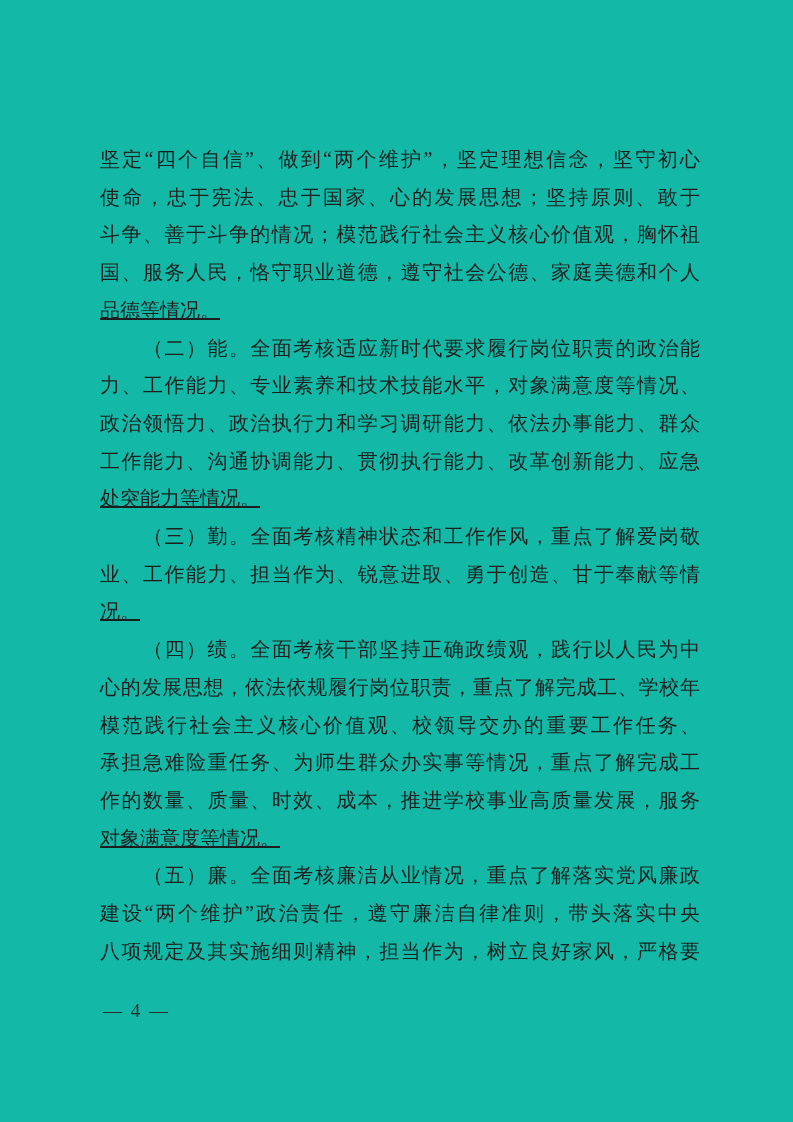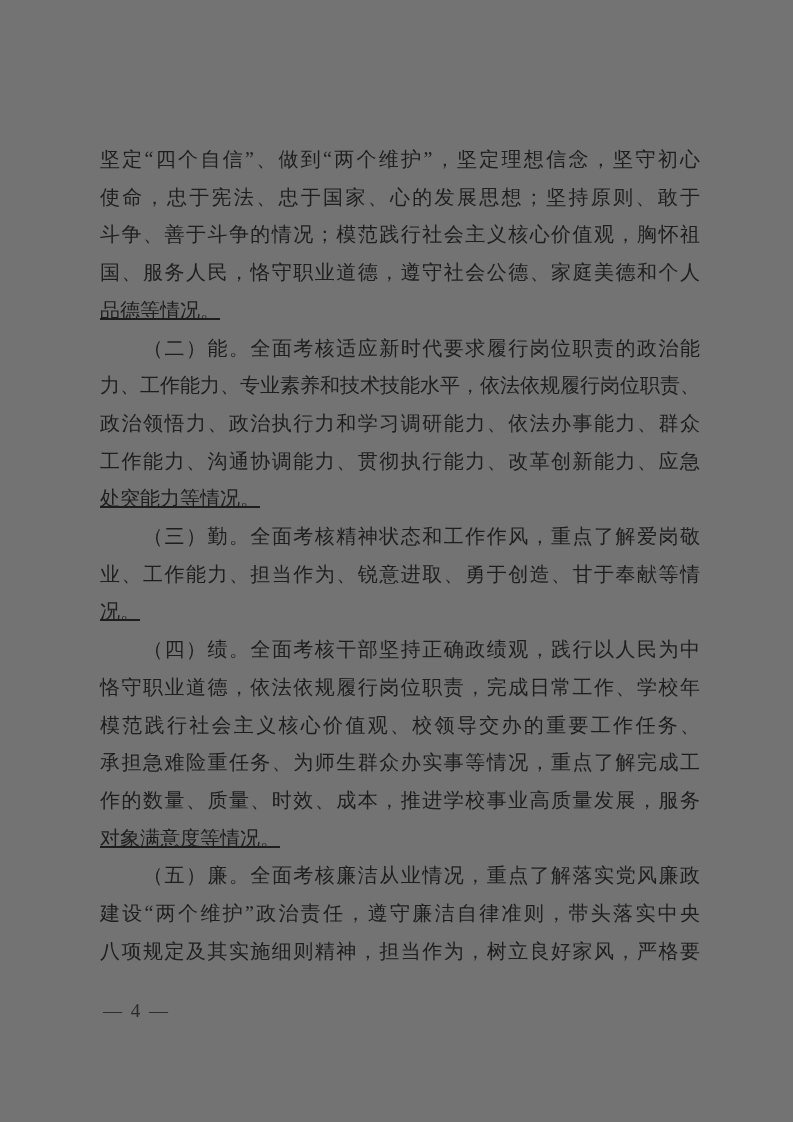--- a/index.html
+++ b/index.html
@@ -9,21 +9,21 @@
   }
   body {
     width: 793px;
     height: 1122px;
     font-family: "Liberation Serif", "DejaVu Serif", serif;
   }
   .page {
     position: relative;
     width: 793px;
     height: 1122px;
-    background: #737373;
+    background: #14b8a6;
     overflow: hidden;
     color: #1e1e1e;
   }
   .text-block {
     position: absolute;
     left: 100px;
     top: 141px;
     width: 600px;
     font-size: 20px;
     line-height: 37.7px;
@@ -64,33 +64,33 @@
   <div class="text-block" id="paragraphs-root">
       <div class="paragraph">
         <div class="text-line">坚定“四个自信”、做到“两个维护”，坚定理想信念，坚守初心</div>
         <div class="text-line">使命，忠于宪法、忠于国家、心的发展思想；坚持原则、敢于</div>
         <div class="text-line">斗争、善于斗争的情况；模范践行社会主义核心价值观，胸怀祖</div>
         <div class="text-line">国、服务人民，恪守职业道德，遵守社会公德、家庭美德和个人</div>
         <div class="text-line para-end">品德等情况。</div>
       </div>
       <div class="paragraph">
         <div class="text-line indent">（二）能。全面考核适应新时代要求履行岗位职责的政治能</div>
-        <div class="text-line">力、工作能力、专业素养和技术技能水平，依法依规履行岗位职责、</div>
+        <div class="text-line">力、工作能力、专业素养和技术技能水平，对象满意度等情况、</div>
         <div class="text-line">政治领悟力、政治执行力和学习调研能力、依法办事能力、群众</div>
         <div class="text-line">工作能力、沟通协调能力、贯彻执行能力、改革创新能力、应急</div>
         <div class="text-line para-end">处突能力等情况。</div>
       </div>
       <div class="paragraph">
         <div class="text-line indent">（三）勤。全面考核精神状态和工作作风，重点了解爱岗敬</div>
         <div class="text-line">业、工作能力、担当作为、锐意进取、勇于创造、甘于奉献等情</div>
         <div class="text-line para-end">况。</div>
       </div>
       <div class="paragraph">
         <div class="text-line indent">（四）绩。全面考核干部坚持正确政绩观，践行以人民为中</div>
-        <div class="text-line">恪守职业道德，依法依规履行岗位职责，完成日常工作、学校年</div>
+        <div class="text-line">心的发展思想，依法依规履行岗位职责，重点了解完成工、学校年</div>
         <div class="text-line">模范践行社会主义核心价值观、校领导交办的重要工作任务、</div>
         <div class="text-line">承担急难险重任务、为师生群众办实事等情况，重点了解完成工</div>
         <div class="text-line">作的数量、质量、时效、成本，推进学校事业高质量发展，服务</div>
         <div class="text-line para-end">对象满意度等情况。</div>
       </div>
       <div class="paragraph">
         <div class="text-line indent">（五）廉。全面考核廉洁从业情况，重点了解落实党风廉政</div>
         <div class="text-line">建设“两个维护”政治责任，遵守廉洁自律准则，带头落实中央</div>
         <div class="text-line">八项规定及其实施细则精神，担当作为，树立良好家风，严格要</div>
       </div>

